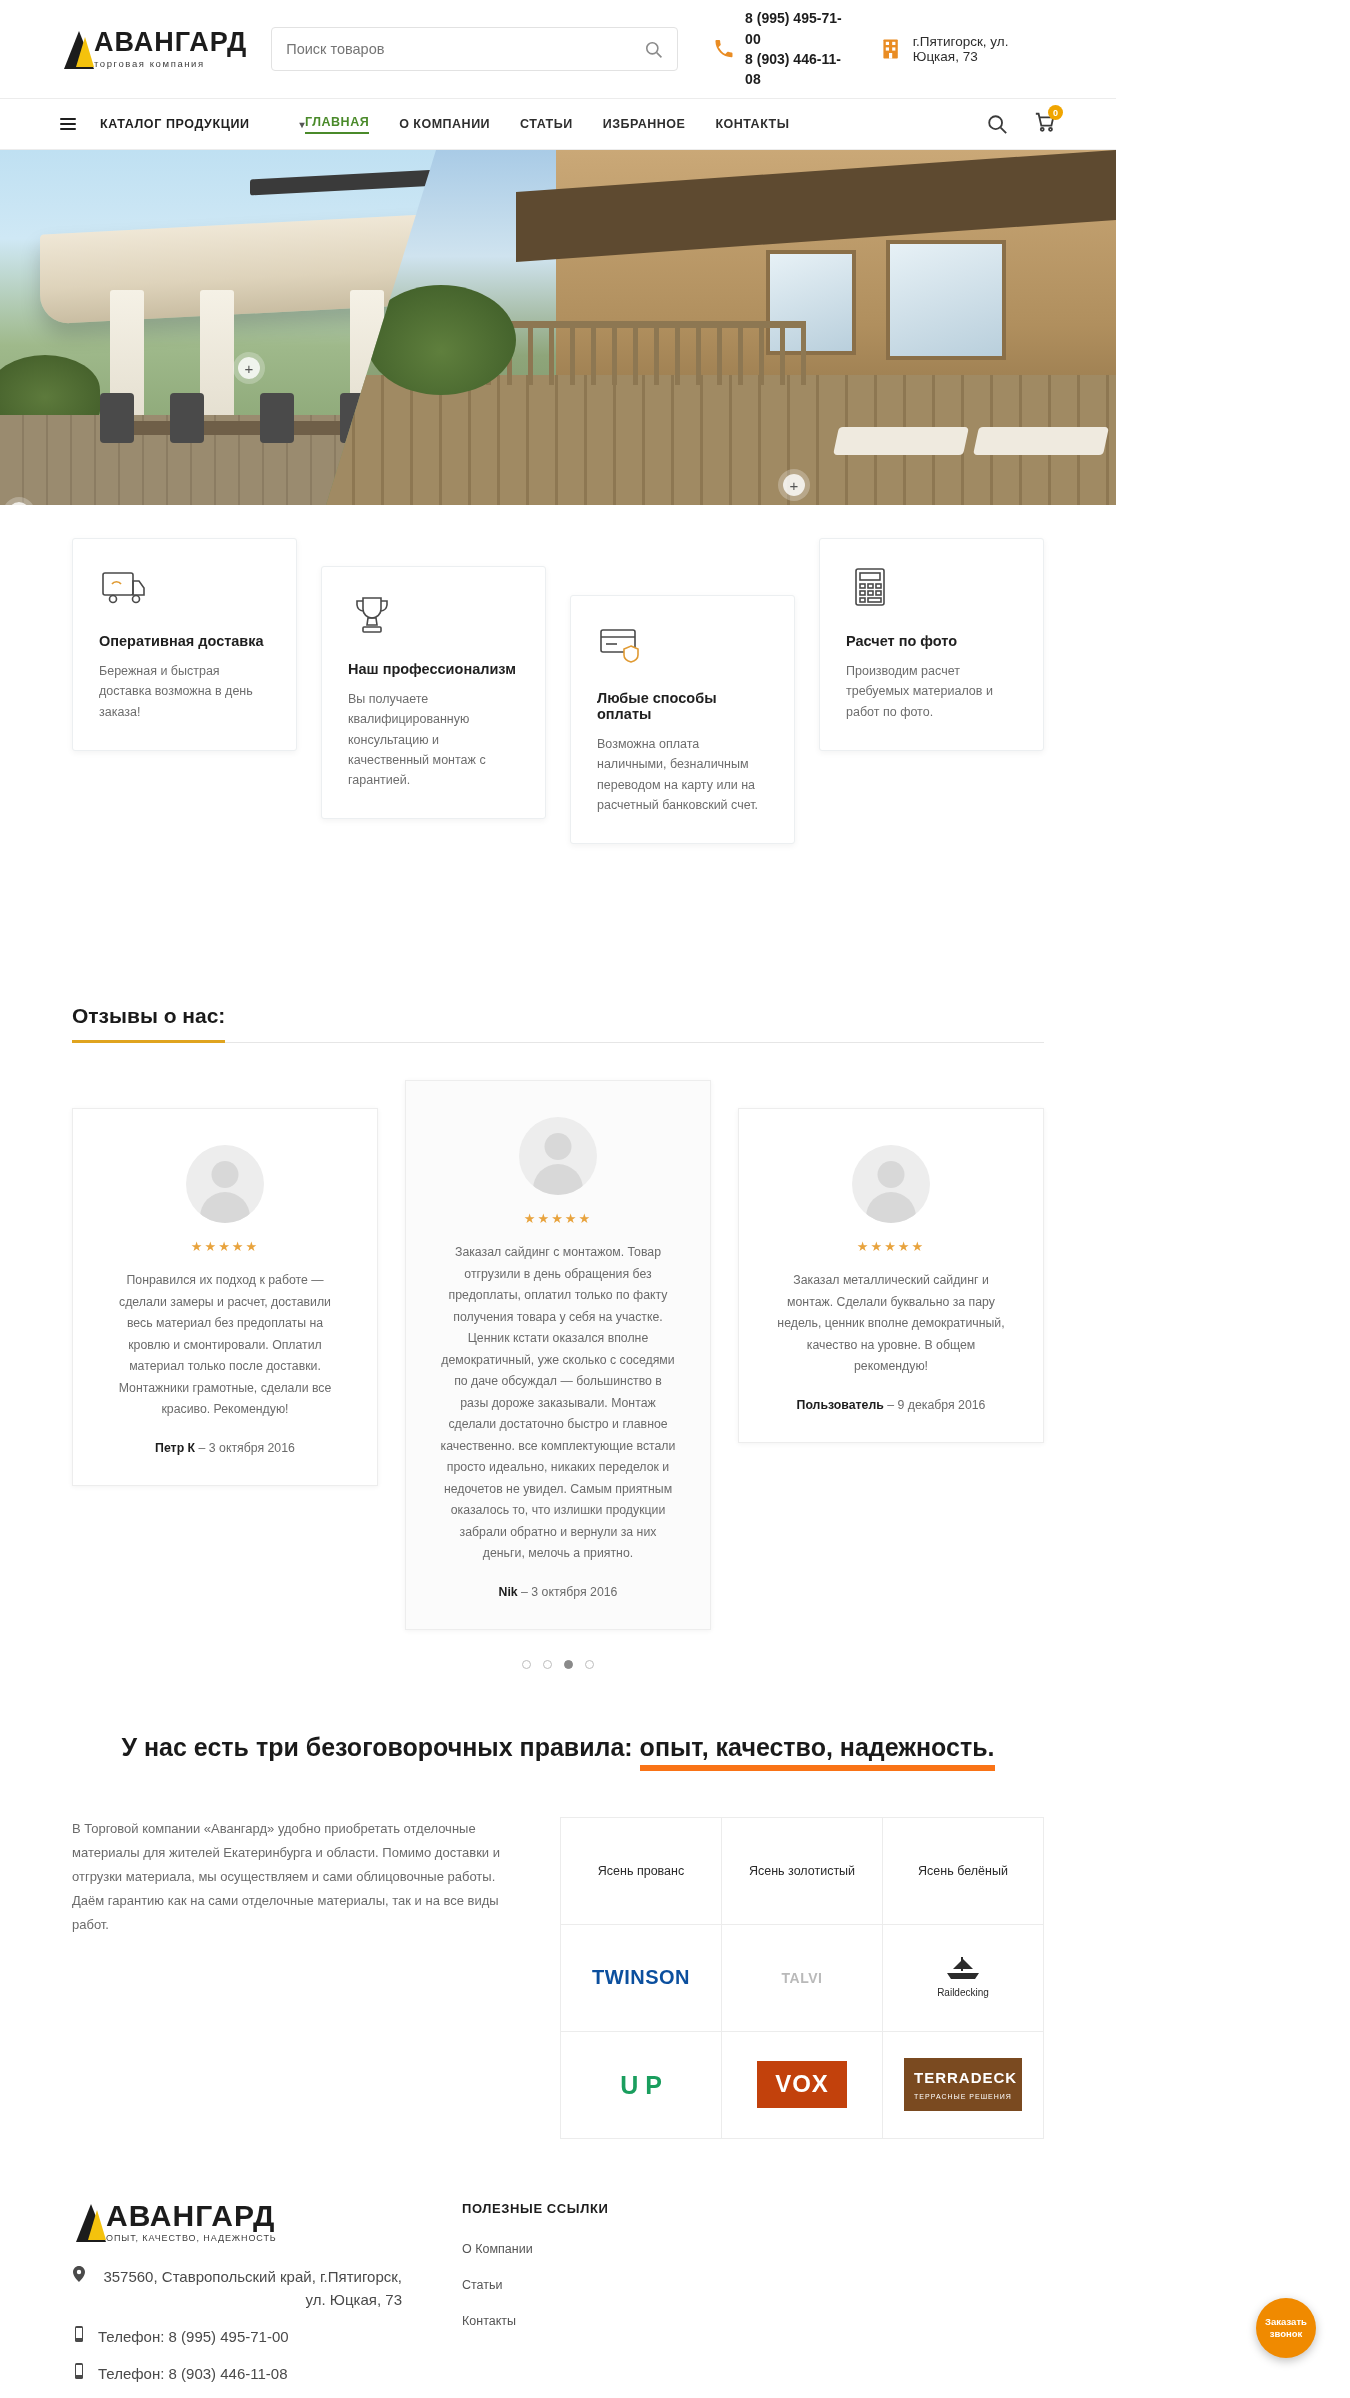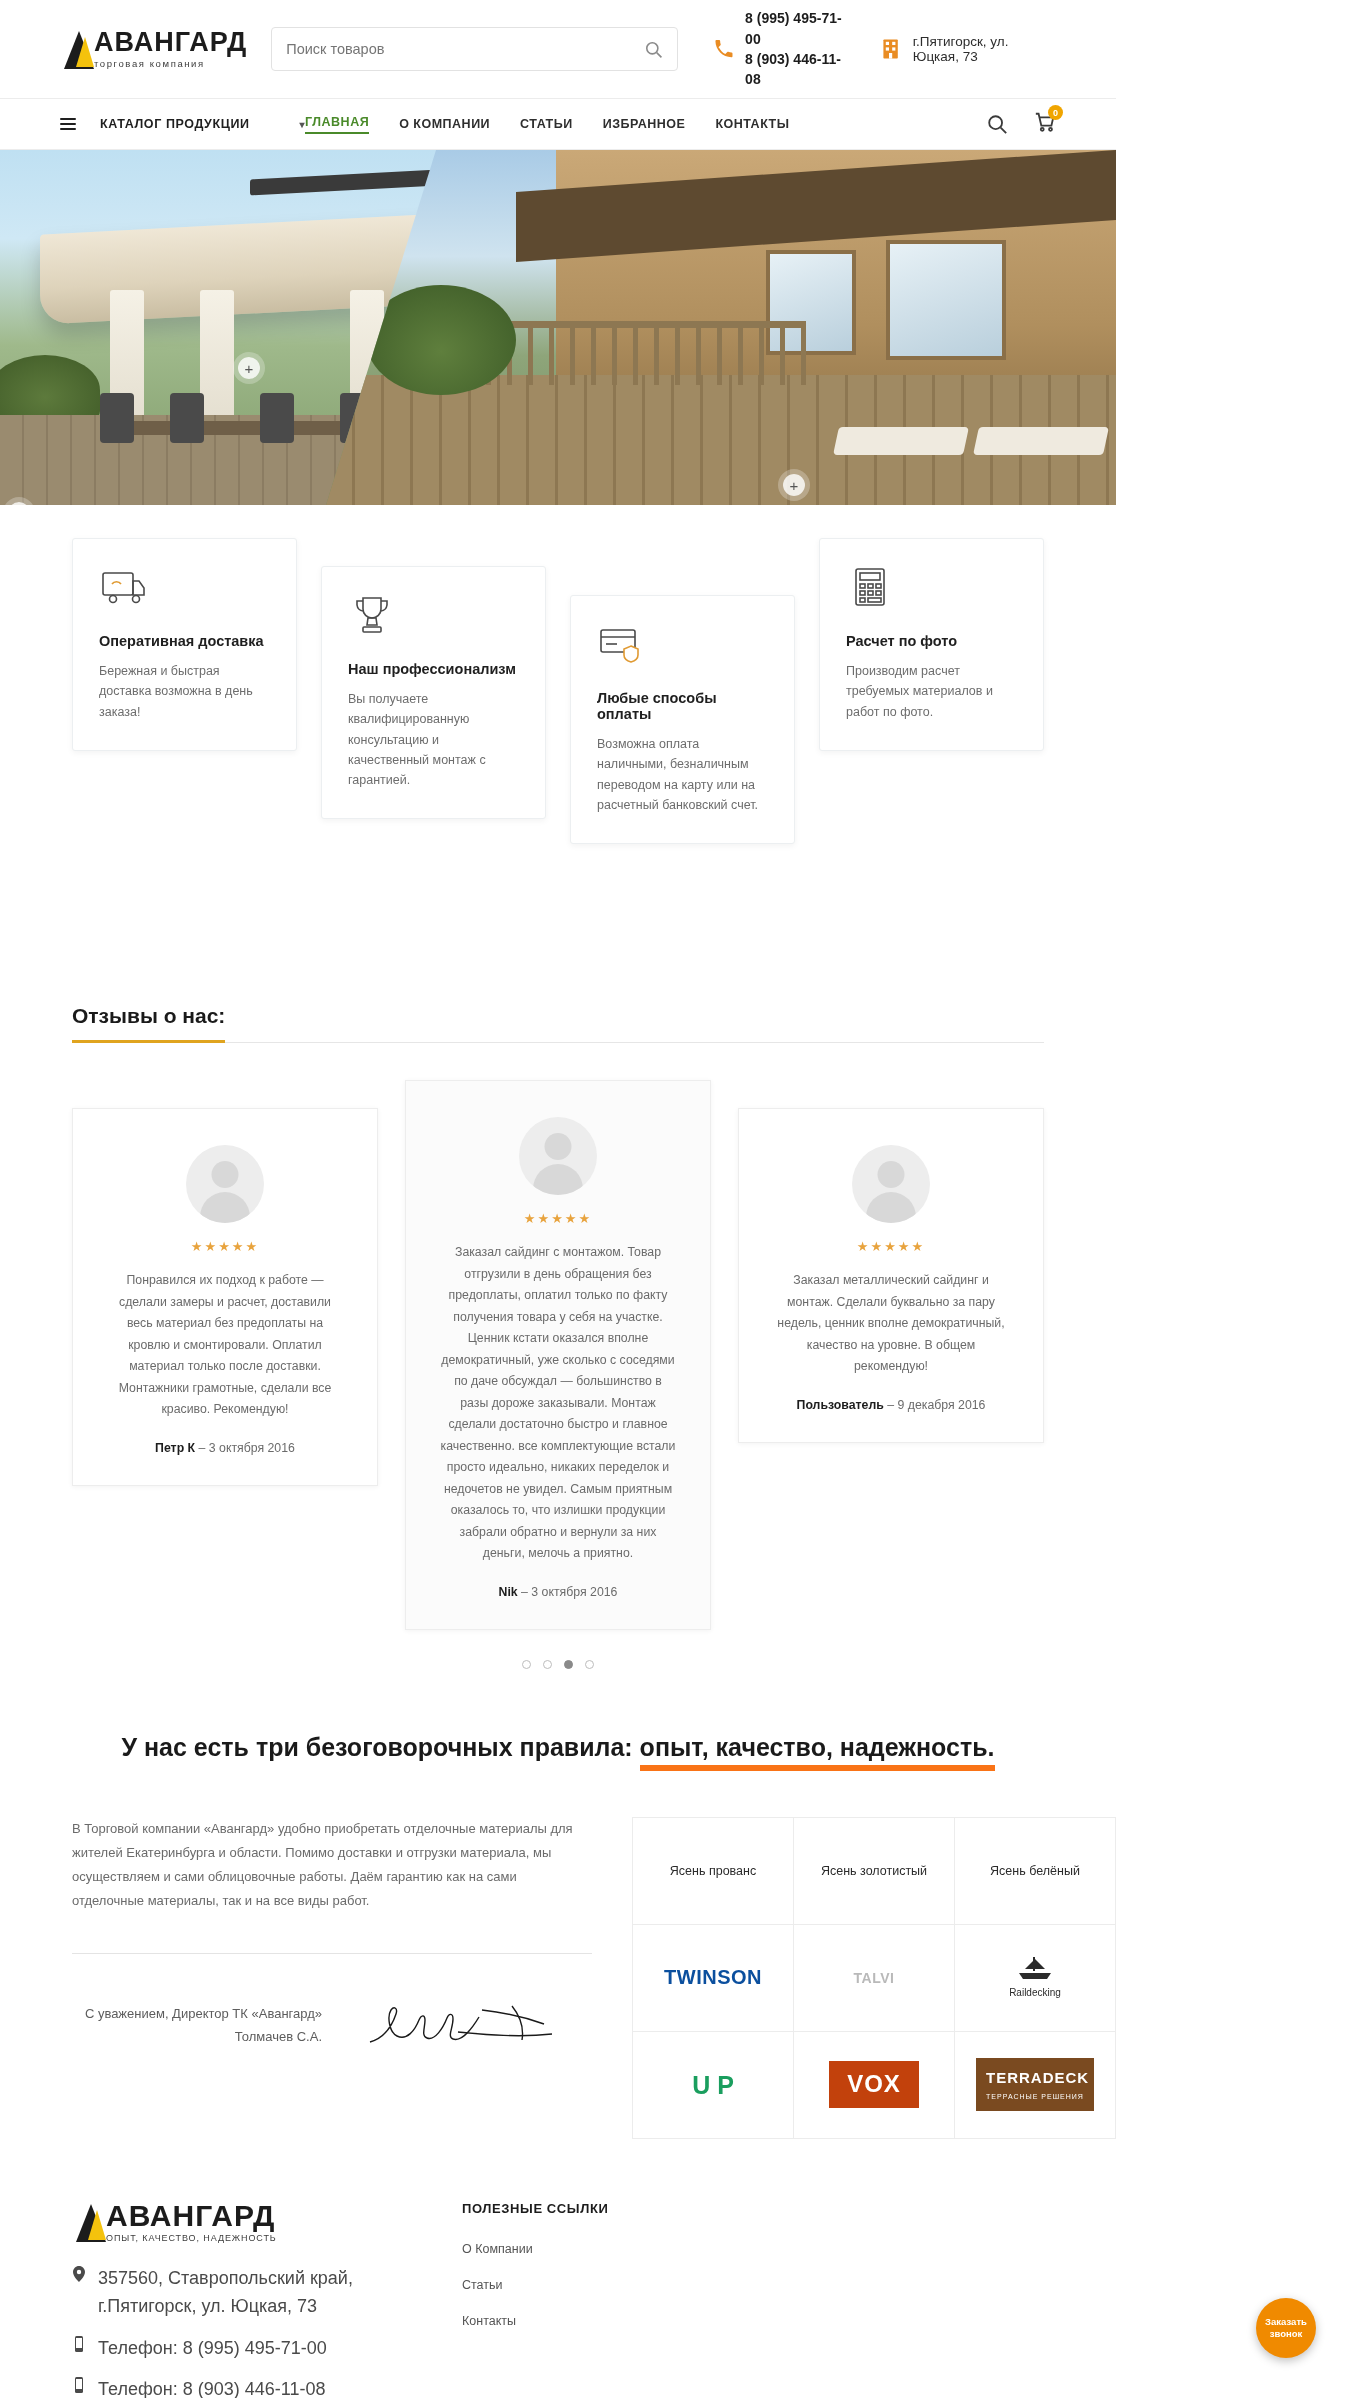--- a/index.html
+++ b/index.html
@@ -288,21 +288,21 @@
   }
   .terradeck .t1 { font-size: 15px; font-weight: bold; letter-spacing: 1px; }
   .terradeck .t2 { font-size: 7px; letter-spacing: 1px; margin-top: 3px; }
 
   
   .footer { margin-top: 62px; padding: 0 72px 40px 72px; display: flex; gap: 60px; }
   .f-left { width: 330px; }
   .f-logo { display: flex; align-items: center; margin-bottom: 22px; }
   .f-logo .logo-title { font-size: 30px; }
   .f-logo .logo-sub { font-size: 9px; letter-spacing: .9px; }
-  .f-item { display: flex; gap: 12px; font-size: 18px; color: #4a4a4a; margin-bottom: 14px; line-height: 1.55; }
+  .f-item { display: flex; gap: 12px; font-size: 15px; color: #4a4a4a; margin-bottom: 14px; line-height: 1.55; text-align: right; }
   .f-item svg { width: 14px; height: 16px; flex: none; color: #4a4a4a; margin-top: 1px; }
   .f-links h4 { font-size: 13px; letter-spacing: .6px; color: #1c1c1c; margin-bottom: 26px; }
   .f-links a {
     display: block; font-size: 12.5px; color: #555; text-decoration: none; margin-bottom: 22px;
   }
   .callback {
     position: fixed; right: 34px; bottom: 40px;
     width: 60px; height: 60px; border-radius: 50%;
     background: #f08a00; color: #fff;
     display: flex; align-items: center; justify-content: center;
@@ -521,29 +521,20 @@
   </div>
 
   <div class="rules">
     <h2>
       <span>У нас есть три безоговорочных правила: </span><span class="u">опыт, качество, надежность.</span>
     </h2>
 
     <div class="about-row">
       <div class="about-left">
         <p>В Торговой компании «Авангард» удобно приобретать отделочные материалы для жителей Екатеринбурга и области. Помимо доставки и отгрузки материала, мы осуществляем и сами облицовочные работы. Даём гарантию как на сами отделочные материалы, так и на все виды работ.</p>
-        <div class="sign-row">
-          <div class="sign-text">С уважением, Директор ТК «Авангард» Толмачев С.А.</div>
-          <svg class="sign-img" viewBox="0 0 230 70" fill="none" stroke="#1a1a1a" stroke-width="1.4">
-            <path d="M8 52c14-4 22-16 26-28 2-6-2-8-5-4-4 6-2 22 6 26 10 5 18-6 22-16 2-5 6-6 6 0 0 8-4 16 2 18 8 3 16-10 20-20 2-5 6-5 6 1 0 9-6 18 0 20 9 3 20-12 26-22"></path>
-            <path d="M120 20c18 2 40 6 62 14"></path>
-            <path d="M96 42c22 2 58 6 94 2"></path>
-            <path d="M150 16c8 10 12 22 10 34"></path>
-          </svg>
-        </div>
       </div>
 
       <div class="brands">
         <div class="brand-cell">Ясень прованс</div>
         <div class="brand-cell">Ясень золотистый</div>
         <div class="brand-cell">Ясень белёный</div>
 
         <div class="brand-cell">
           <span class="twinson">TWINSON</span>
         </div>

